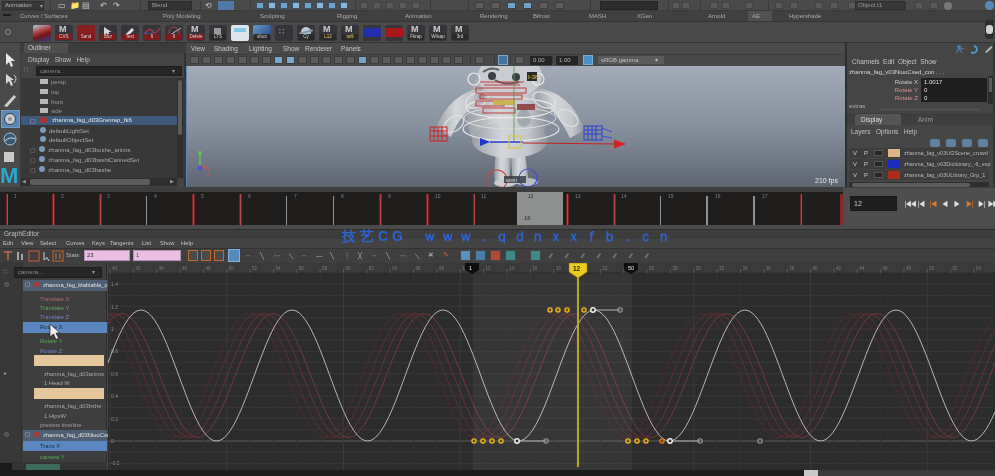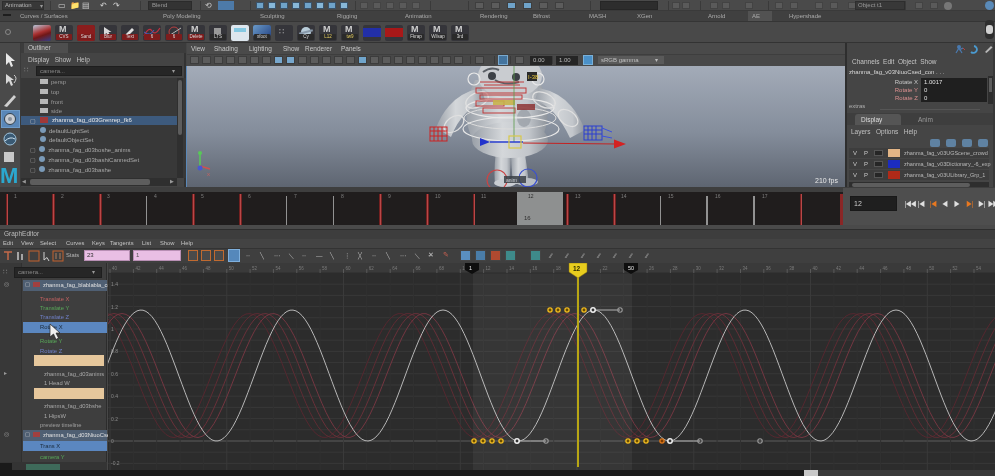--- a/index.html
+++ b/index.html
@@ -764,12 +764,13 @@
       <circle cx="562" cy="178" r="2.2" fill="#333" stroke="#f0f0f0" stroke-width="1.5"></circle>
       <circle cx="592" cy="178" r="2.2" fill="none" stroke="#9a9a9a" stroke-width="1.1"></circle>
       <circle cx="652" cy="178" r="2.2" fill="none" stroke="#9a9a9a" stroke-width="1.1"></circle>
     </svg>
 <div class="a" style="left:0;top:462px;width:107px;height:14px;background:#343434"></div>
 <div class="a" style="left:0;top:463px;width:12px;height:13px;background:#1a1a1a"></div>
 <div class="a" style="left:26px;top:464px;width:34px;height:8px;background:#3e6a5a"></div>
 <div class="a" style="left:0;top:470px;width:995px;height:6px;background:#1c1c1c"></div>
 <div class="a" style="left:804px;top:470px;width:14px;height:6px;background:#c8c8c8"></div>
 <div class="a" style="left:818px;top:470px;width:177px;height:6px;background:#3a3a3a"></div>
+<div class="t" style="left:342px;top:228px;font-size:14px;font-weight:bold;color:#2b63cf;letter-spacing:4px;z-index:50">技艺CG&nbsp;&nbsp;ｗｗｗ．ｑｄｎｘｘｆｂ．ｃｎ</div>
 </div>
 </body></html>

